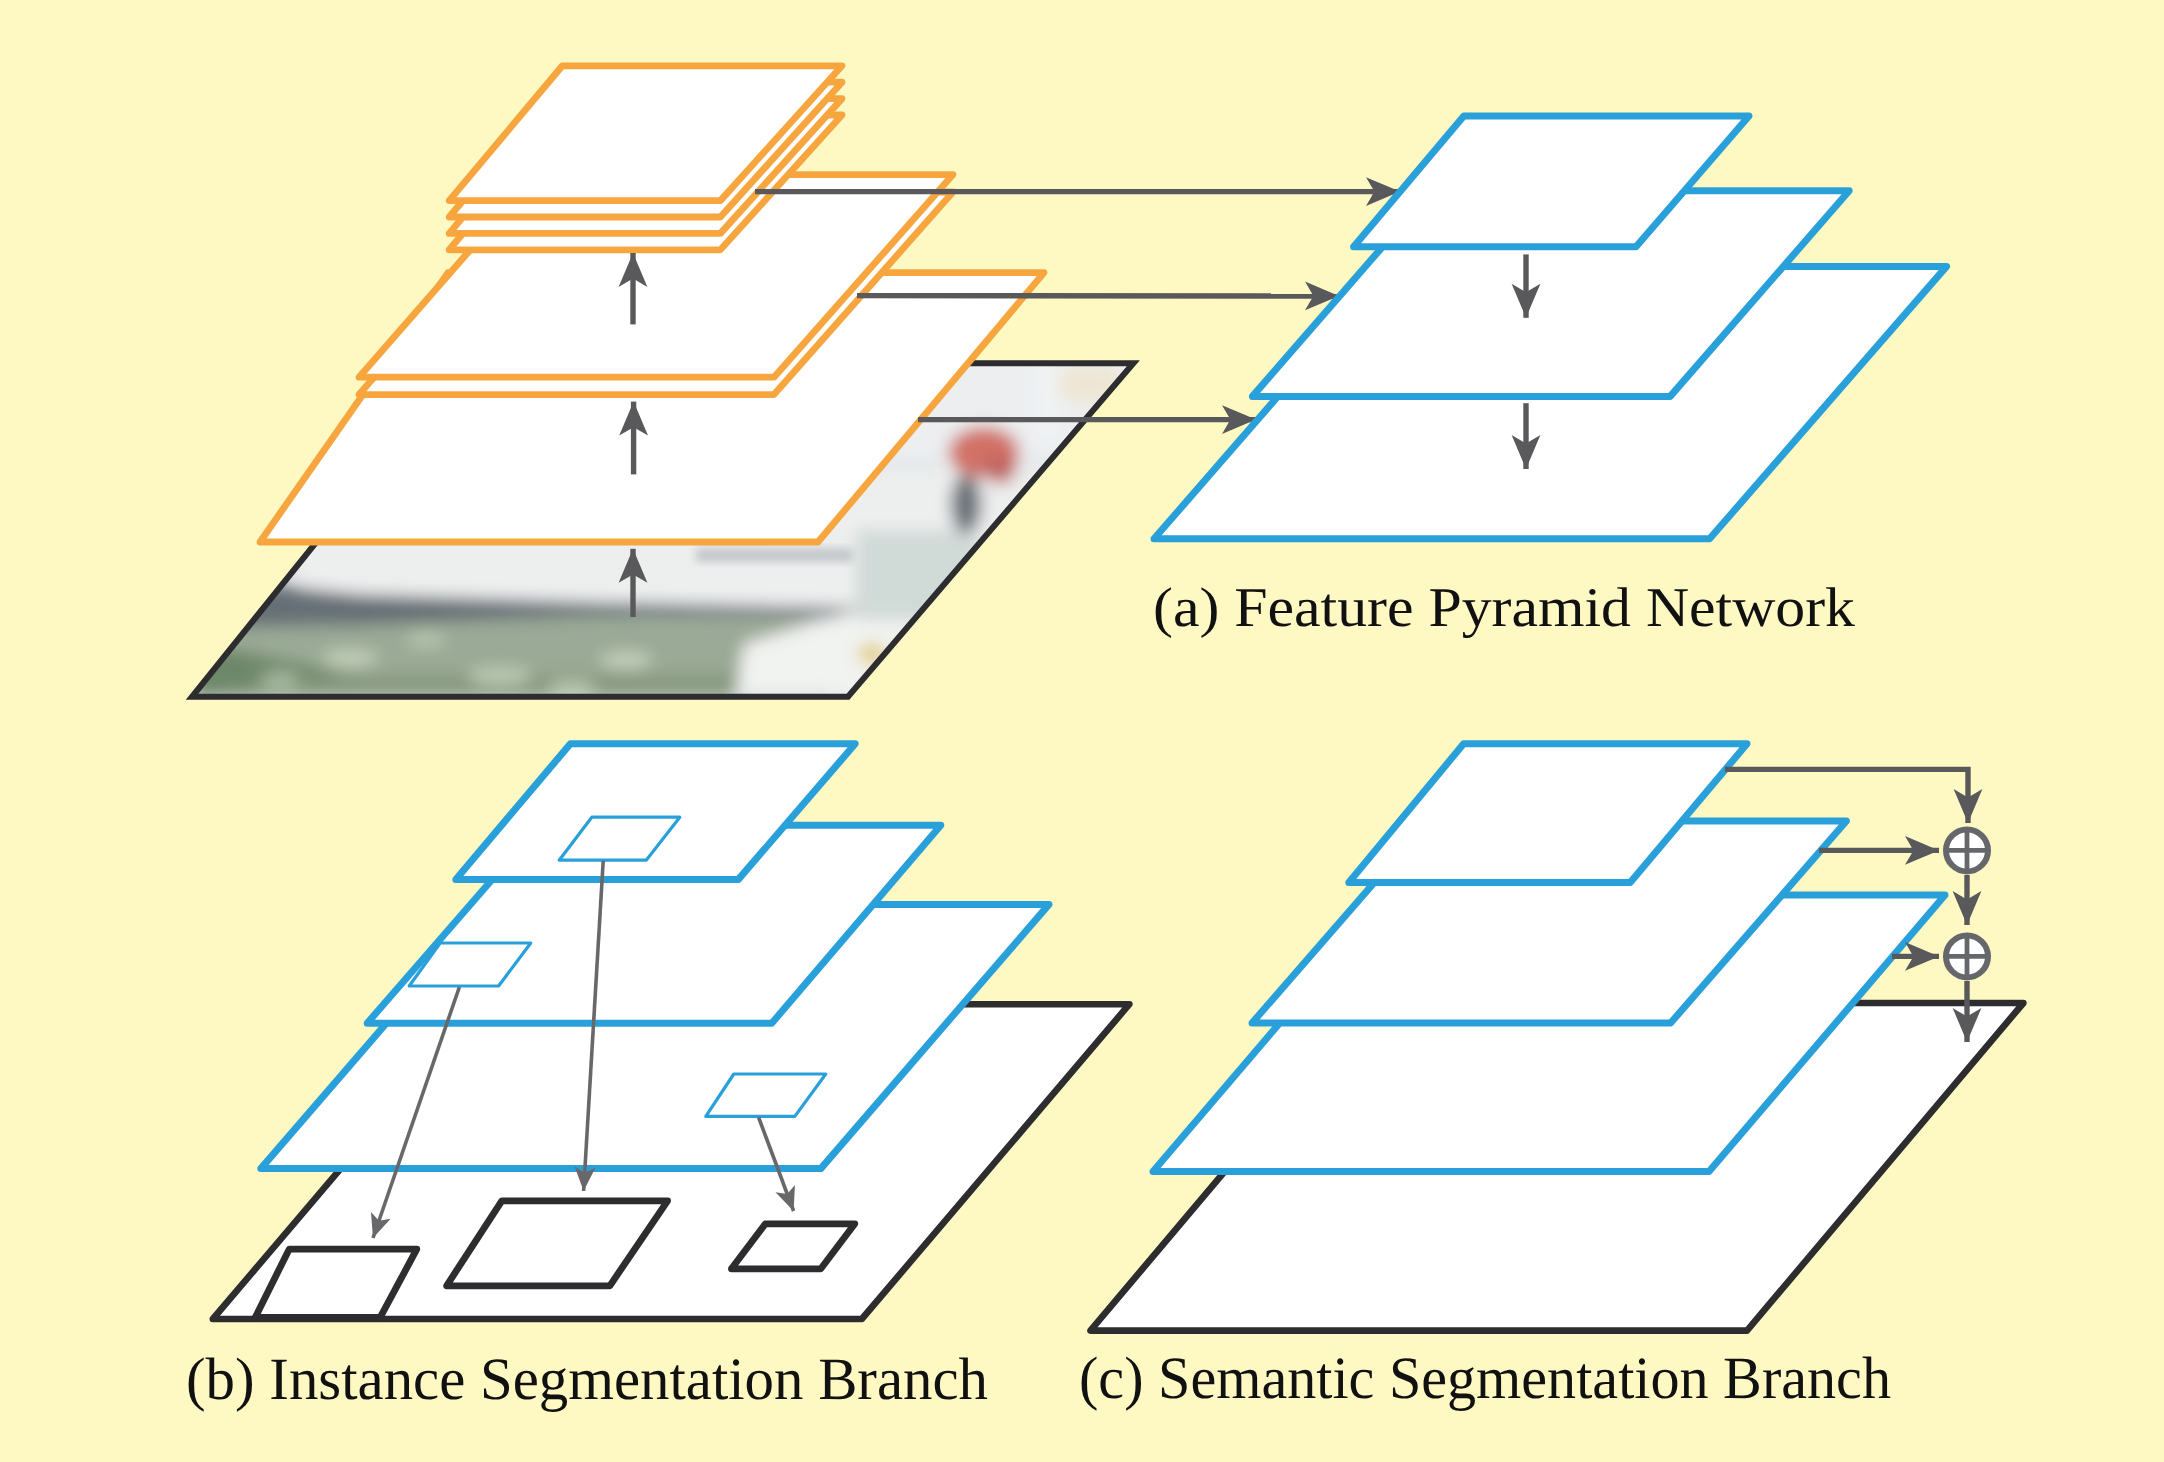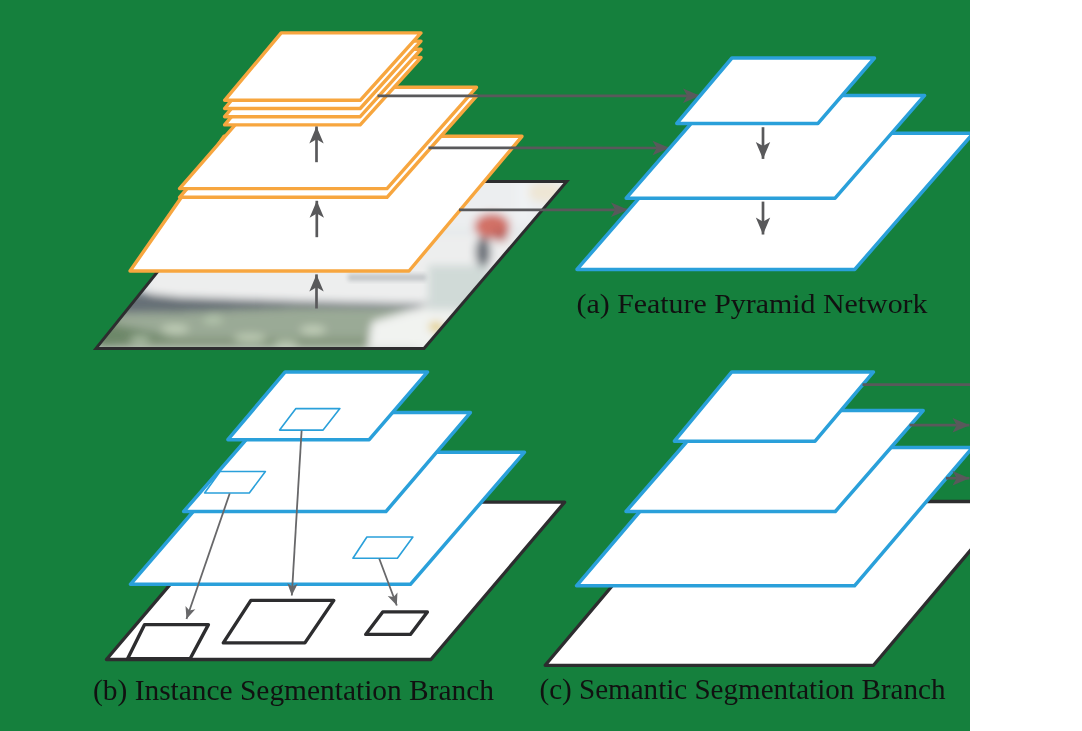--- a/index.html
+++ b/index.html
@@ -1,16 +1,16 @@
 <!DOCTYPE html>
 <html><head>
 <meta charset="utf-8">
 <style>
   html,body{margin:0;padding:0;background:#ffffff;}
-  .wrap{width:970px;height:731px;position:relative;overflow:hidden;background:#15803d;}
+  .wrap{width:1082px;height:731px;position:relative;overflow:hidden;background:#fef9c3;}
   svg{display:block;}
   text{font-family:"Liberation Serif",serif;fill:#111;}
 </style>
 </head>
 <body>
 <div class="wrap">
 <svg width="1082" height="731" viewBox="0 0 1082 731">
 <defs>
   <marker id="hb" markerUnits="userSpaceOnUse" markerWidth="20" markerHeight="16" refX="18" refY="8" orient="auto">
     <path d="M18,8 L1,15.2 L5.2,8 L1,0.8 Z" fill="#59595B"></path>

